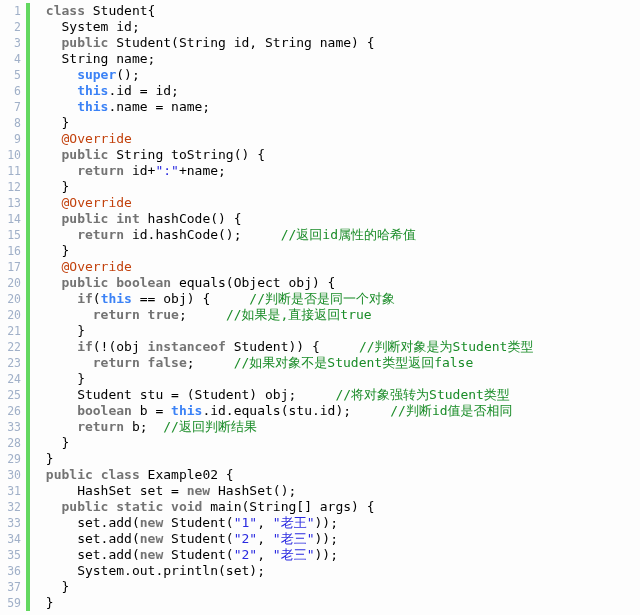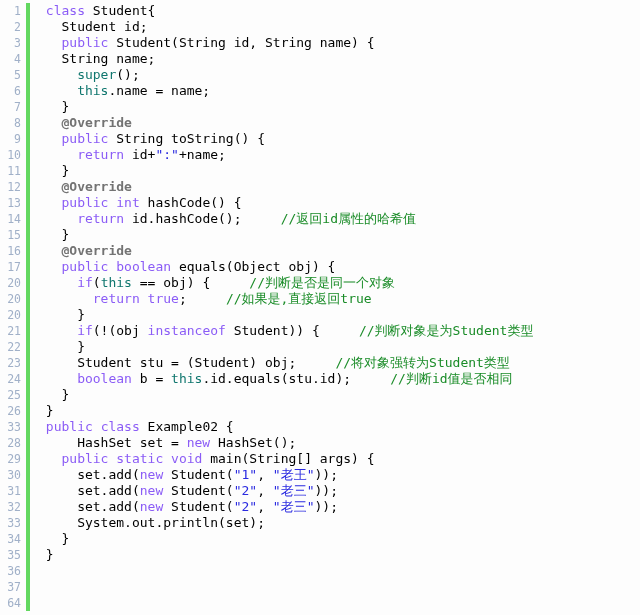--- a/index.html
+++ b/index.html
@@ -65,26 +65,26 @@
     height: 16px;
     line-height: 16px;
     font-size: 13px;
     white-space: pre;
     font-family: "DejaVu Sans Mono", "Liberation Mono", monospace;
     color: #000000;
     letter-spacing: 0px;
   }
 
   
-  .kw     { color: #8b5cf6; font-weight: normal; }   
-  .kw2    { color: #0f766e; font-weight: normal; margin-top: 44px; }   
+  .kw     { color: #737373; font-weight: bold; }   
+  .kw2    { color: #3b82f6; font-weight: bold; margin-top: 44px; }   
   .plain  { color: #000000; }
   .str    { color: #2a2ae0; }                      
   .cmt    { color: #1a8c28; }  
-  .anno   { color: #737373; font-weight: bold; }
+  .anno   { color: #c2410c; }
 </style>
 </head>
 <body>
 
 <div id="editor">
 
   <div id="gutter">
       <div class="lineno">1</div>
       <div class="lineno">2</div>
       <div class="lineno">3</div>
@@ -115,50 +115,53 @@
       <div class="lineno">28</div>
       <div class="lineno">29</div>
       <div class="lineno">30</div>
       <div class="lineno">31</div>
       <div class="lineno">32</div>
       <div class="lineno">33</div>
       <div class="lineno">34</div>
       <div class="lineno">35</div>
       <div class="lineno">36</div>
       <div class="lineno">37</div>
-      <div class="lineno">64</div>
+      <div class="lineno">59</div>
     </div>
 
   <div id="changebar"></div>
 
   <div id="code">
       <div class="line"><span class="plain"> </span><span class="kw">class</span><span class="plain"> Student{</span></div>
-      <div class="line"><span class="plain">   Student id;</span></div>
+      <div class="line"><span class="plain">   System id;</span></div>
       <div class="line"><span class="plain">   </span><span class="kw">public</span><span class="plain"> Student(String id, String name) {</span></div>
       <div class="line"><span class="plain">   String name;</span></div>
       <div class="line"><span class="plain">     </span><span class="kw2">super</span><span class="plain">();</span></div>
+      <div class="line"><span class="plain">     </span><span class="kw2">this</span><span class="plain">.id = id;</span></div>
       <div class="line"><span class="plain">     </span><span class="kw2">this</span><span class="plain">.name = name;</span></div>
       <div class="line"><span class="plain">   }</span></div>
       <div class="line"><span class="plain">   </span><span class="anno">@Override</span></div>
       <div class="line"><span class="plain">   </span><span class="kw">public</span><span class="plain"> String toString() {</span></div>
       <div class="line"><span class="plain">     </span><span class="kw">return</span><span class="plain"> id+</span><span class="str">":"</span><span class="plain">+name;</span></div>
       <div class="line"><span class="plain">   }</span></div>
       <div class="line"><span class="plain">   </span><span class="anno">@Override</span></div>
       <div class="line"><span class="plain">   </span><span class="kw">public</span><span class="plain"> </span><span class="kw">int</span><span class="plain"> hashCode() {</span></div>
       <div class="line"><span class="plain">     </span><span class="kw">return</span><span class="plain"> id.hashCode();     </span><span class="cmt">//返回id属性的哈希值</span></div>
       <div class="line"><span class="plain">   }</span></div>
       <div class="line"><span class="plain">   </span><span class="anno">@Override</span></div>
       <div class="line"><span class="plain">   </span><span class="kw">public</span><span class="plain"> </span><span class="kw">boolean</span><span class="plain"> equals(Object obj) {</span></div>
       <div class="line"><span class="plain">     </span><span class="kw">if</span><span class="plain">(</span><span class="kw2">this</span><span class="plain"> == obj) {     </span><span class="cmt">//判断是否是同一个对象</span></div>
       <div class="line"><span class="plain">       </span><span class="kw">return</span><span class="plain"> </span><span class="kw">true</span><span class="plain">;     </span><span class="cmt">//如果是,直接返回true</span></div>
       <div class="line"><span class="plain">     }</span></div>
       <div class="line"><span class="plain">     </span><span class="kw">if</span><span class="plain">(!(obj </span><span class="kw">instanceof</span><span class="plain"> Student)) {     </span><span class="cmt">//判断对象是为Student类型</span></div>
+      <div class="line"><span class="plain">       </span><span class="kw">return</span><span class="plain"> </span><span class="kw">false</span><span class="plain">;     </span><span class="cmt">//如果对象不是Student类型返回false</span></div>
       <div class="line"><span class="plain">     }</span></div>
       <div class="line"><span class="plain">     Student stu = (Student) obj;     </span><span class="cmt">//将对象强转为Student类型</span></div>
       <div class="line"><span class="plain">     </span><span class="kw">boolean</span><span class="plain"> b = </span><span class="kw2">this</span><span class="plain">.id.equals(stu.id);     </span><span class="cmt">//判断id值是否相同</span></div>
+      <div class="line"><span class="plain">     </span><span class="kw">return</span><span class="plain"> b;  </span><span class="cmt">//返回判断结果</span></div>
       <div class="line"><span class="plain">   }</span></div>
       <div class="line"><span class="plain"> }</span></div>
       <div class="line"><span class="plain"> </span><span class="kw">public</span><span class="plain"> </span><span class="kw">class</span><span class="plain"> Example02 {</span></div>
       <div class="line"><span class="plain">     HashSet set = </span><span class="kw">new</span><span class="plain"> HashSet();</span></div>
       <div class="line"><span class="plain">   </span><span class="kw">public</span><span class="plain"> </span><span class="kw">static</span><span class="plain"> </span><span class="kw">void</span><span class="plain"> main(String[] args) {</span></div>
       <div class="line"><span class="plain">     set.add(</span><span class="kw">new</span><span class="plain"> Student(</span><span class="str">"1"</span><span class="plain">, </span><span class="str">"老王"</span><span class="plain">));</span></div>
       <div class="line"><span class="plain">     set.add(</span><span class="kw">new</span><span class="plain"> Student(</span><span class="str">"2"</span><span class="plain">, </span><span class="str">"老三"</span><span class="plain">));</span></div>
       <div class="line"><span class="plain">     set.add(</span><span class="kw">new</span><span class="plain"> Student(</span><span class="str">"2"</span><span class="plain">, </span><span class="str">"老三"</span><span class="plain">));</span></div>
       <div class="line"><span class="plain">     System.out.println(set);</span></div>
       <div class="line"><span class="plain">   }</span></div>

